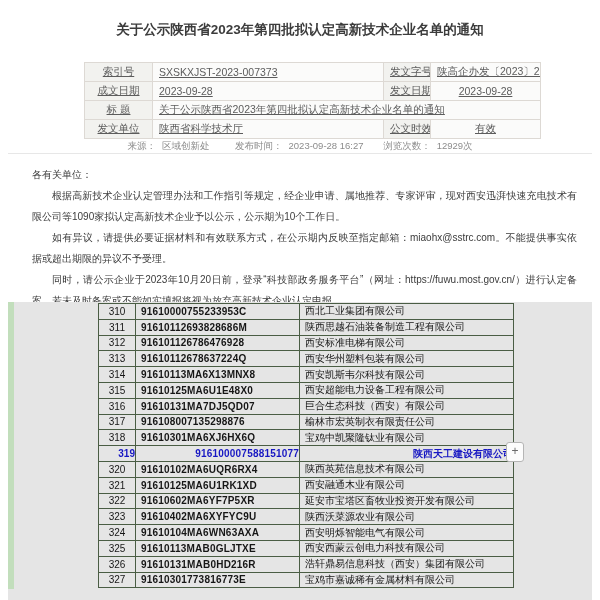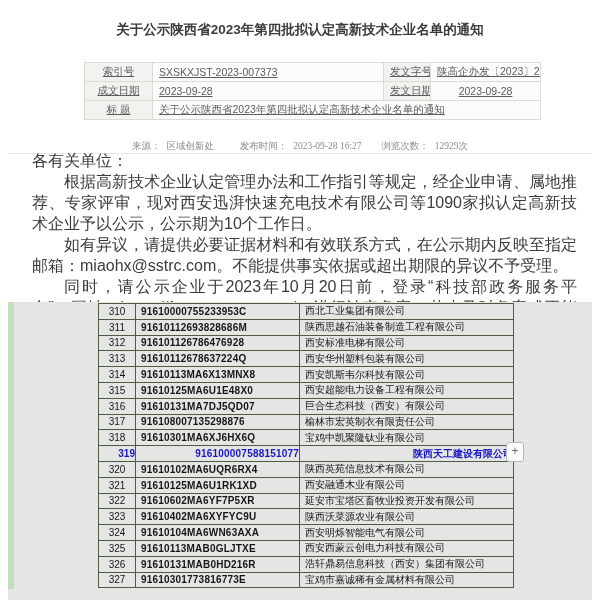--- a/index.html
+++ b/index.html
@@ -23,29 +23,29 @@
     overflow:hidden;white-space:nowrap;text-decoration:underline;
   }
   .meta-table td.lbl{background:#f2f2ef;text-align:center;}
   .meta-table td.val{background:#fbfbfa;text-align:left;}
   .meta-table td.val-c{background:#fbfbfa;text-align:center;}
   
   .source-line{
     position:absolute;top:140px;left:0;width:600px;text-align:center;
     font-size:9.5px;color:#8c8c8c;
   }
-  .source-line span{margin:0 3px;font-family:Liberation Serif, serif;}
+  .source-line span{margin:0 3px;}
   .divider{
     position:absolute;top:153px;left:8px;width:584px;height:0;
     border-top:1px solid #e7e7e7;
   }
   
   .body-text{
-    position:absolute;top:150px;left:32px;width:545px;
-    font-size:16px;line-height:21px;color:#3b3b3b;text-align:justify;
+    position:absolute;top:164px;left:32px;width:545px;
+    font-size:10px;line-height:21px;color:#3b3b3b;text-align:justify;
   }
   .body-text p{margin:0;}
   .body-text p.indent{text-indent:2em;}
   
   .excel-overlay{
     position:absolute;left:8px;top:302px;width:584px;height:356px;
     background:#e5e5e5;
   }
   .excel-edge{
     position:absolute;left:0;top:0;width:6px;height:287px;background:#c2debc;
@@ -91,20 +91,26 @@
   <tr>
     <td class="lbl">成文日期</td>
     <td class="val">2023-09-28</td>
     <td class="lbl">发文日期</td>
     <td class="val-c">2023-09-28</td>
   </tr>
   <tr>
     <td class="lbl">标  题</td>
     <td class="val" colspan="3">关于公示陕西省2023年第四批拟认定高新技术企业名单的通知</td>
   </tr>
+  <tr>
+    <td class="lbl">发文单位</td>
+    <td class="val">陕西省科学技术厅</td>
+    <td class="lbl">公文时效</td>
+    <td class="val-c">有效</td>
+  </tr>
 </tbody>
   </table>
 
 <div class="source-line">
   <span>来源：</span><span>区域创新处</span>
   <span style="margin-left:20px">发布时间：</span><span>2023-09-28 16:27</span>
   <span style="margin-left:14px">浏览次数：</span><span>12929次</span>
 </div>
 
 <div class="divider"></div>

